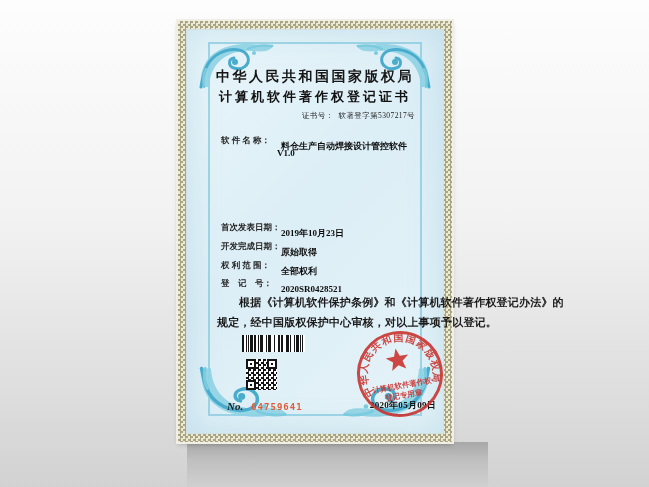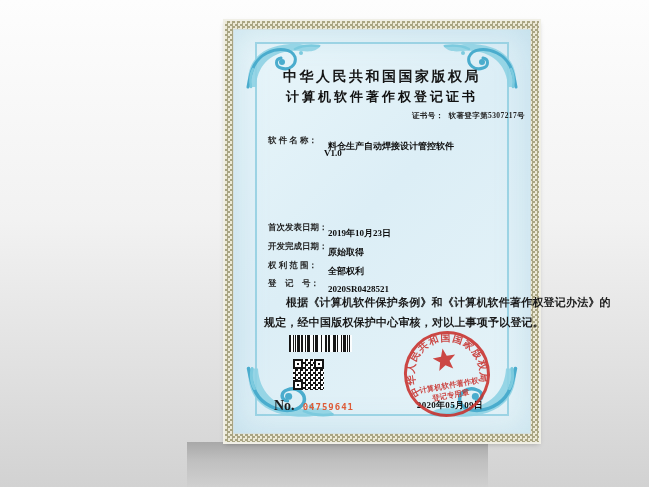--- a/index.html
+++ b/index.html
@@ -13,26 +13,25 @@
 
   
   .cert-shadow {
     position:absolute; left:187px; top:442px; width:301px; height:45px;
     background:linear-gradient(180deg,#a8a8a8 0%,#bfbfbf 40%,#d0d0d0 100%);
     filter:blur(0.6px);
   }
 
   
   .cert {
-    position:absolute; left:178px; top:21px; width:314px; height:421px;
+    position:absolute; left:178px; top:21px; width:274px; height:421px;
     background-color:#ece9d6;
     background-image:repeating-conic-gradient(#a9a583 0% 25%, #ece9d6 0% 50%);
     background-size:5px 5px;
     box-shadow:0 0 0 2px #f0efe6, 0 2px 5px rgba(0,0,0,.25);
-    margin-left:47px;
   }
   .cert-inner {
     position:absolute; inset:8px;
     background:linear-gradient(135deg,#e9f6fa 0%,#dceef6 45%,#e5f3f8 100%);
     border:1px solid #d3e0e2;
     box-shadow:inset 0 0 34px rgba(120,180,205,.28);
   }
   .frame-line {
     position:absolute; left:21px; right:21px; top:12px; bottom:17px;
     border:2px solid #85c9dd; opacity:.75;
@@ -45,22 +44,22 @@
 
   .authority {
     position:absolute; top:38px; left:0; width:100%; text-align:center;
     font-size:14px; font-weight:bold; letter-spacing:2.5px; color:#161616;
   }
   .cert-title {
     position:absolute; top:58px; left:0; width:100%; text-align:center;
     font-size:13px; font-weight:bold; letter-spacing:3px; color:#111;
   }
   .cert-no {
-    position:absolute; top:81px; right:5px;
-    font-size:7.5px; font-weight:bold; color:#222; letter-spacing:.4px;
+    position:absolute; top:81px; right:28px;
+    font-size:7.5px; font-weight:normal; color:#222; letter-spacing:.4px;
   }
   .cert-no .v { margin-left:5px; }
 
   .row { position:absolute; left:34px; white-space:nowrap; color:#111; }
   .row .lab {
     display:inline-block; width:56px; font-size:8.5px; font-weight:bold;
     color:#242424; white-space:pre; vertical-align:top;
   }
   .row .val { font-size:9px; font-weight:bold; color:#0d0d0d; }
   .r0{top:105px}.rv{top:118px;left:90px;font-size:8.5px;font-weight:bold}
@@ -82,21 +81,21 @@
     position:absolute; left:59px; top:329px; width:31px; height:31px;
     background-color:#fff;
     background-image:repeating-conic-gradient(#141414 0% 25%, #ffffff 0% 50%);
     background-size:5px 5px;
   }
   .qrf { position:absolute; width:10px; height:10px; border:2px solid #141414; background:#fff; }
   .qrf.a{left:0;top:0}.qrf.b{right:0;top:0}.qrf.c{left:0;bottom:0}
   .qrf i { position:absolute; left:2px; top:2px; width:2px; height:2px; background:#141414; display:block; }
 
   .serial { position:absolute; left:40px; top:366px; white-space:nowrap; }
-  .serial .no { font-size:14px; font-weight:bold; color:#1c1c1c; }
+  .serial .no { font-size:11px; font-weight:bold; color:#1c1c1c;font-style:italic; }
   .serial .num {
     font-family:"DejaVu Sans Mono","Liberation Mono",monospace;
     font-size:9px; font-weight:bold; color:#dd5c38; letter-spacing:1px; margin-left:4px;
   }
 
   .seal { position:absolute; left:168px; top:299px; width:90px; height:90px;
     transform:rotate(-10deg); opacity:.88; }
   .issue-date {
     position:absolute; left:170px; top:369px; width:92px; text-align:center;
     font-size:9px; font-weight:bold; color:#101010; letter-spacing:.3px;

